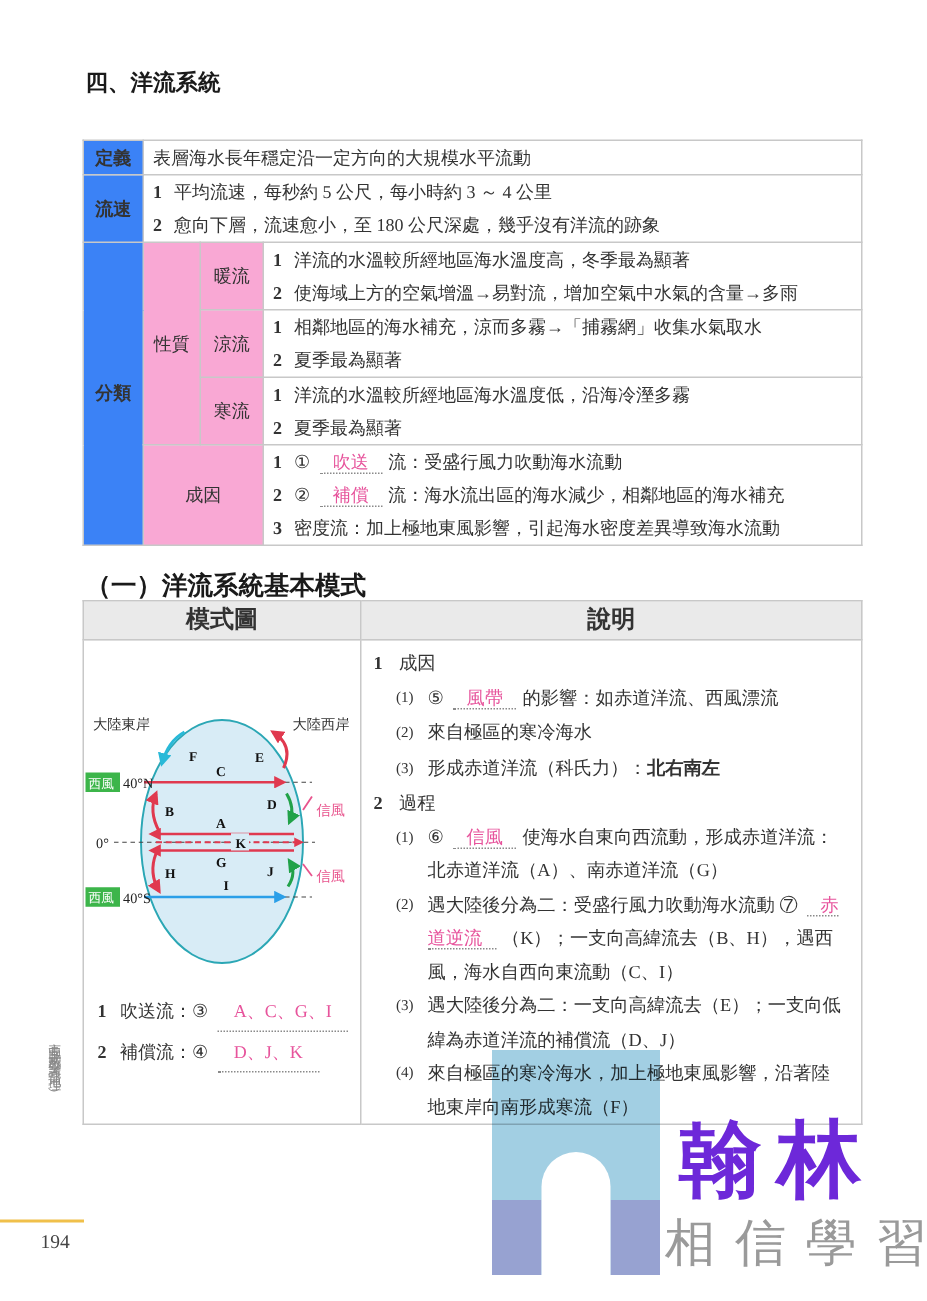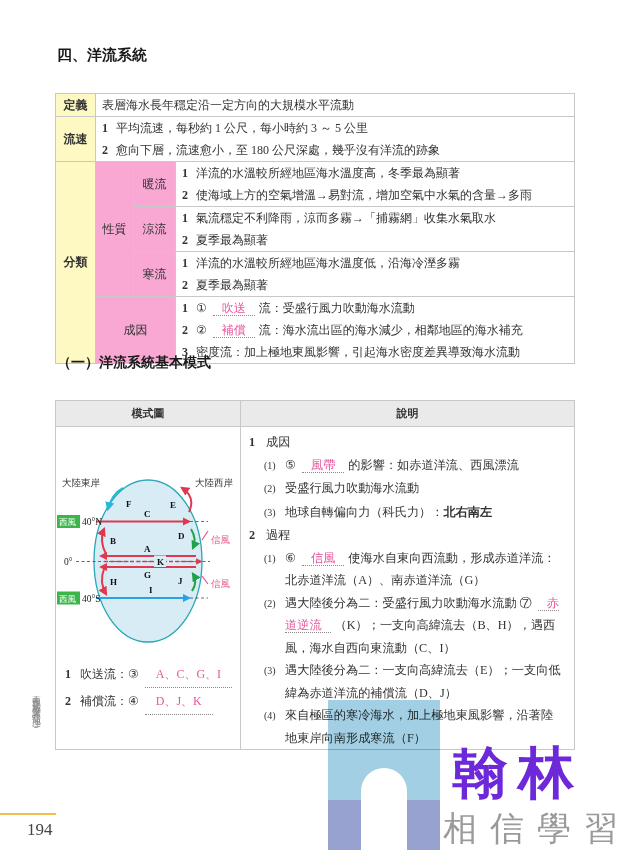--- a/index.html
+++ b/index.html
@@ -1,54 +1,54 @@
 <!DOCTYPE html>
 <html><head>
 <meta charset="utf-8">
 <style>
   html,body{margin:0;padding:0;background:#fff;}
   .page{position:relative;width:618px;height:867px;background:#fff;overflow:hidden;
         font-family:Liberation Serif, serif;color:#333;}
   
   .title{position:absolute;left:57px;top:46px;font-size:15px;font-weight:bold;color:#1a1a1a;margin:0;}
-  .sec-title{position:absolute;left:57px;top:354px;font-size:14px;font-weight:bold;color:#1a1a1a;margin:0;}
+  .sec-title{position:absolute;left:57px;top:379px;font-size:17px;font-weight:bold;color:#1a1a1a;margin:0;}
   
   table{border-collapse:collapse;table-layout:fixed;}
   .t1{position:absolute;left:55px;top:93px;width:520px;font-size:12px;}
   .t1 th,.t1 td{border:1px solid #c8c8c8;vertical-align:middle;}
   .t1 th{background:#f9a8d4;font-weight:normal;text-align:center;padding:0 2px;color:#333;}
-  .t1 th.shade{background:#fef9c3;font-weight:bold;margin-top:25px;}
+  .t1 th.shade{background:#3b82f6;font-weight:bold;margin-top:25px;}
   .t1 td.content{padding:0 6px;background:#fff;}
   .line{display:flex;line-height:22px;}
   .line .num{font-weight:bold;width:14px;flex:none;}
   .line .ltext{flex:1;}
   .ans{color:#e7549c;border-bottom:1px dotted #8a8a8a;padding:0 9px;margin:0 4px;text-align:center;}
   .circ{margin-right:2px;}
   .t2{position:absolute;left:55px;top:400px;width:520px;font-size:12px;}
-  .t2 th{height:23px;background:#eaeaea;border:1px solid #c8c8c8;font-size:11px;color:#333;}
+  .t2 th{height:23px;background:#eaeaea;border:1px solid #c8c8c8;font-size:16px;color:#333;}
   .t2 td{border:1px solid #c8c8c8;vertical-align:top;padding:0;background:transparent;}
   .t2 td.dcell{height:317px;}
   
   svg{display:block;}
   .legend{padding:4px 0 0 9px;}
   .leg-line{display:flex;line-height:26px;}
   .leg-line .num{font-weight:bold;width:15px;flex:none;}
   .leg-line .ans{padding:0 11px;}
   
   .expl{padding:4px 10px 0 8px;line-height:22.5px;font-size:12.2px;}
   .blk{display:flex;}
   .blk-num{width:17px;flex:none;font-weight:bold;}
   .sub{display:flex;padding-left:15px;}
   .sub-num{width:21px;flex:none;font-size:10px;padding-top:1px;}
   .sub-body{flex:1;}
   
   .sidebar-text{position:absolute;left:31px;top:688px;height:132px;writing-mode:vertical-rl;
         font-size:8.5px;color:#888;letter-spacing:2px;}
   .yellow-rule{position:absolute;left:0;top:813px;width:56px;height:2px;background:#f0c04a;}
-  .page-number{position:absolute;left:27px;top:820px;font-size:17px;color:#444;}
+  .page-number{position:absolute;left:27px;top:820px;font-size:13px;color:#444;}
   .brand{position:absolute;left:452px;top:736px;font-size:56px;font-weight:bold;color:#6d28d9;letter-spacing:10px;white-space:nowrap;}
   .slogan{position:absolute;left:443px;top:806px;font-size:34px;color:#9a9a9a;letter-spacing:13px;white-space:nowrap;}
   
   .watermark{position:absolute;left:328px;top:700px;width:112px;height:150px;
         mix-blend-mode:multiply;pointer-events:none;}
   .wm-base{position:absolute;left:0;top:0;width:112px;height:150px;background:#a2cfe3;}
   .wm-leg{position:absolute;width:33px;height:50px;top:100px;background:#97a2d1;}
   .wm-leg.l{left:0;} .wm-leg.r{left:79px;}
   .wm-arch{position:absolute;left:33px;top:68px;width:46px;height:82px;background:#fff;border-radius:23px 23px 0 0;}
 </style>
@@ -73,21 +73,21 @@
         <div class="line">
               <span class="ltext">表層海水長年穩定沿一定方向的大規模水平流動</span>
             </div>
       </td>
     </tr>
     <tr>
       <th class="shade">流速</th>
       <td class="content" colspan="3">
         <div class="line">
               <b class="num">1</b>
-              <span class="ltext">平均流速，每秒約 1 公尺，每小時約 3 ～ 5 公里</span>
+              <span class="ltext">平均流速，每秒約 5 公尺，每小時約 3 ～ 4 公里</span>
             </div>
         <div class="line">
               <b class="num">2</b>
               <span class="ltext">愈向下層，流速愈小，至 180 公尺深處，幾乎沒有洋流的跡象</span>
             </div>
       </td>
     </tr>
     <tr>
       <th class="shade" rowspan="4">分類</th>
       <th rowspan="3">性質</th>
@@ -101,21 +101,21 @@
               <b class="num">2</b>
               <span class="ltext">使海域上方的空氣增溫→易對流，增加空氣中水氣的含量→多雨</span>
             </div>
       </td>
     </tr>
     <tr>
       <th>涼流</th>
       <td class="content">
         <div class="line">
               <b class="num">1</b>
-              <span class="ltext">氣流穩定不利降雨，涼而多霧→「捕霧網」收集水氣取水</span>
+              <span class="ltext">相鄰地區的海水補充，涼而多霧→「捕霧網」收集水氣取水</span>
             </div>
         <div class="line">
               <b class="num">2</b>
               <span class="ltext">夏季最為顯著</span>
             </div>
       </td>
     </tr>
     <tr>
       <th>寒流</th>
       <td class="content">
@@ -248,25 +248,25 @@
           <div class="blk">
             <b class="blk-num">1</b>
             <span>成因</span>
           </div>
           <div class="sub">
             <span class="sub-num">(1)</span>
             <span class="sub-body"><span class="circ">⑤</span><span class="ans">風帶</span><span>的影響：如赤道洋流、西風漂流</span></span>
           </div>
           <div class="sub">
             <span class="sub-num">(2)</span>
-            <span class="sub-body">受盛行風力吹動海水流動</span>
+            <span class="sub-body">來自極區的寒冷海水</span>
           </div>
           <div class="sub">
             <span class="sub-num">(3)</span>
-            <span class="sub-body"><span>地球自轉偏向力（科氏力）：</span><b>北右南左</b></span>
+            <span class="sub-body"><span>形成赤道洋流（科氏力）：</span><b>北右南左</b></span>
           </div>
           <div class="blk">
             <b class="blk-num">2</b>
             <span>過程</span>
           </div>
           <div class="sub">
             <span class="sub-num">(1)</span>
             <span class="sub-body"><span class="circ">⑥</span><span class="ans">信風</span><span>使海水自東向西流動，形成赤道洋流：北赤道洋流（A）、南赤道洋流（G）</span></span>
           </div>
           <div class="sub">

